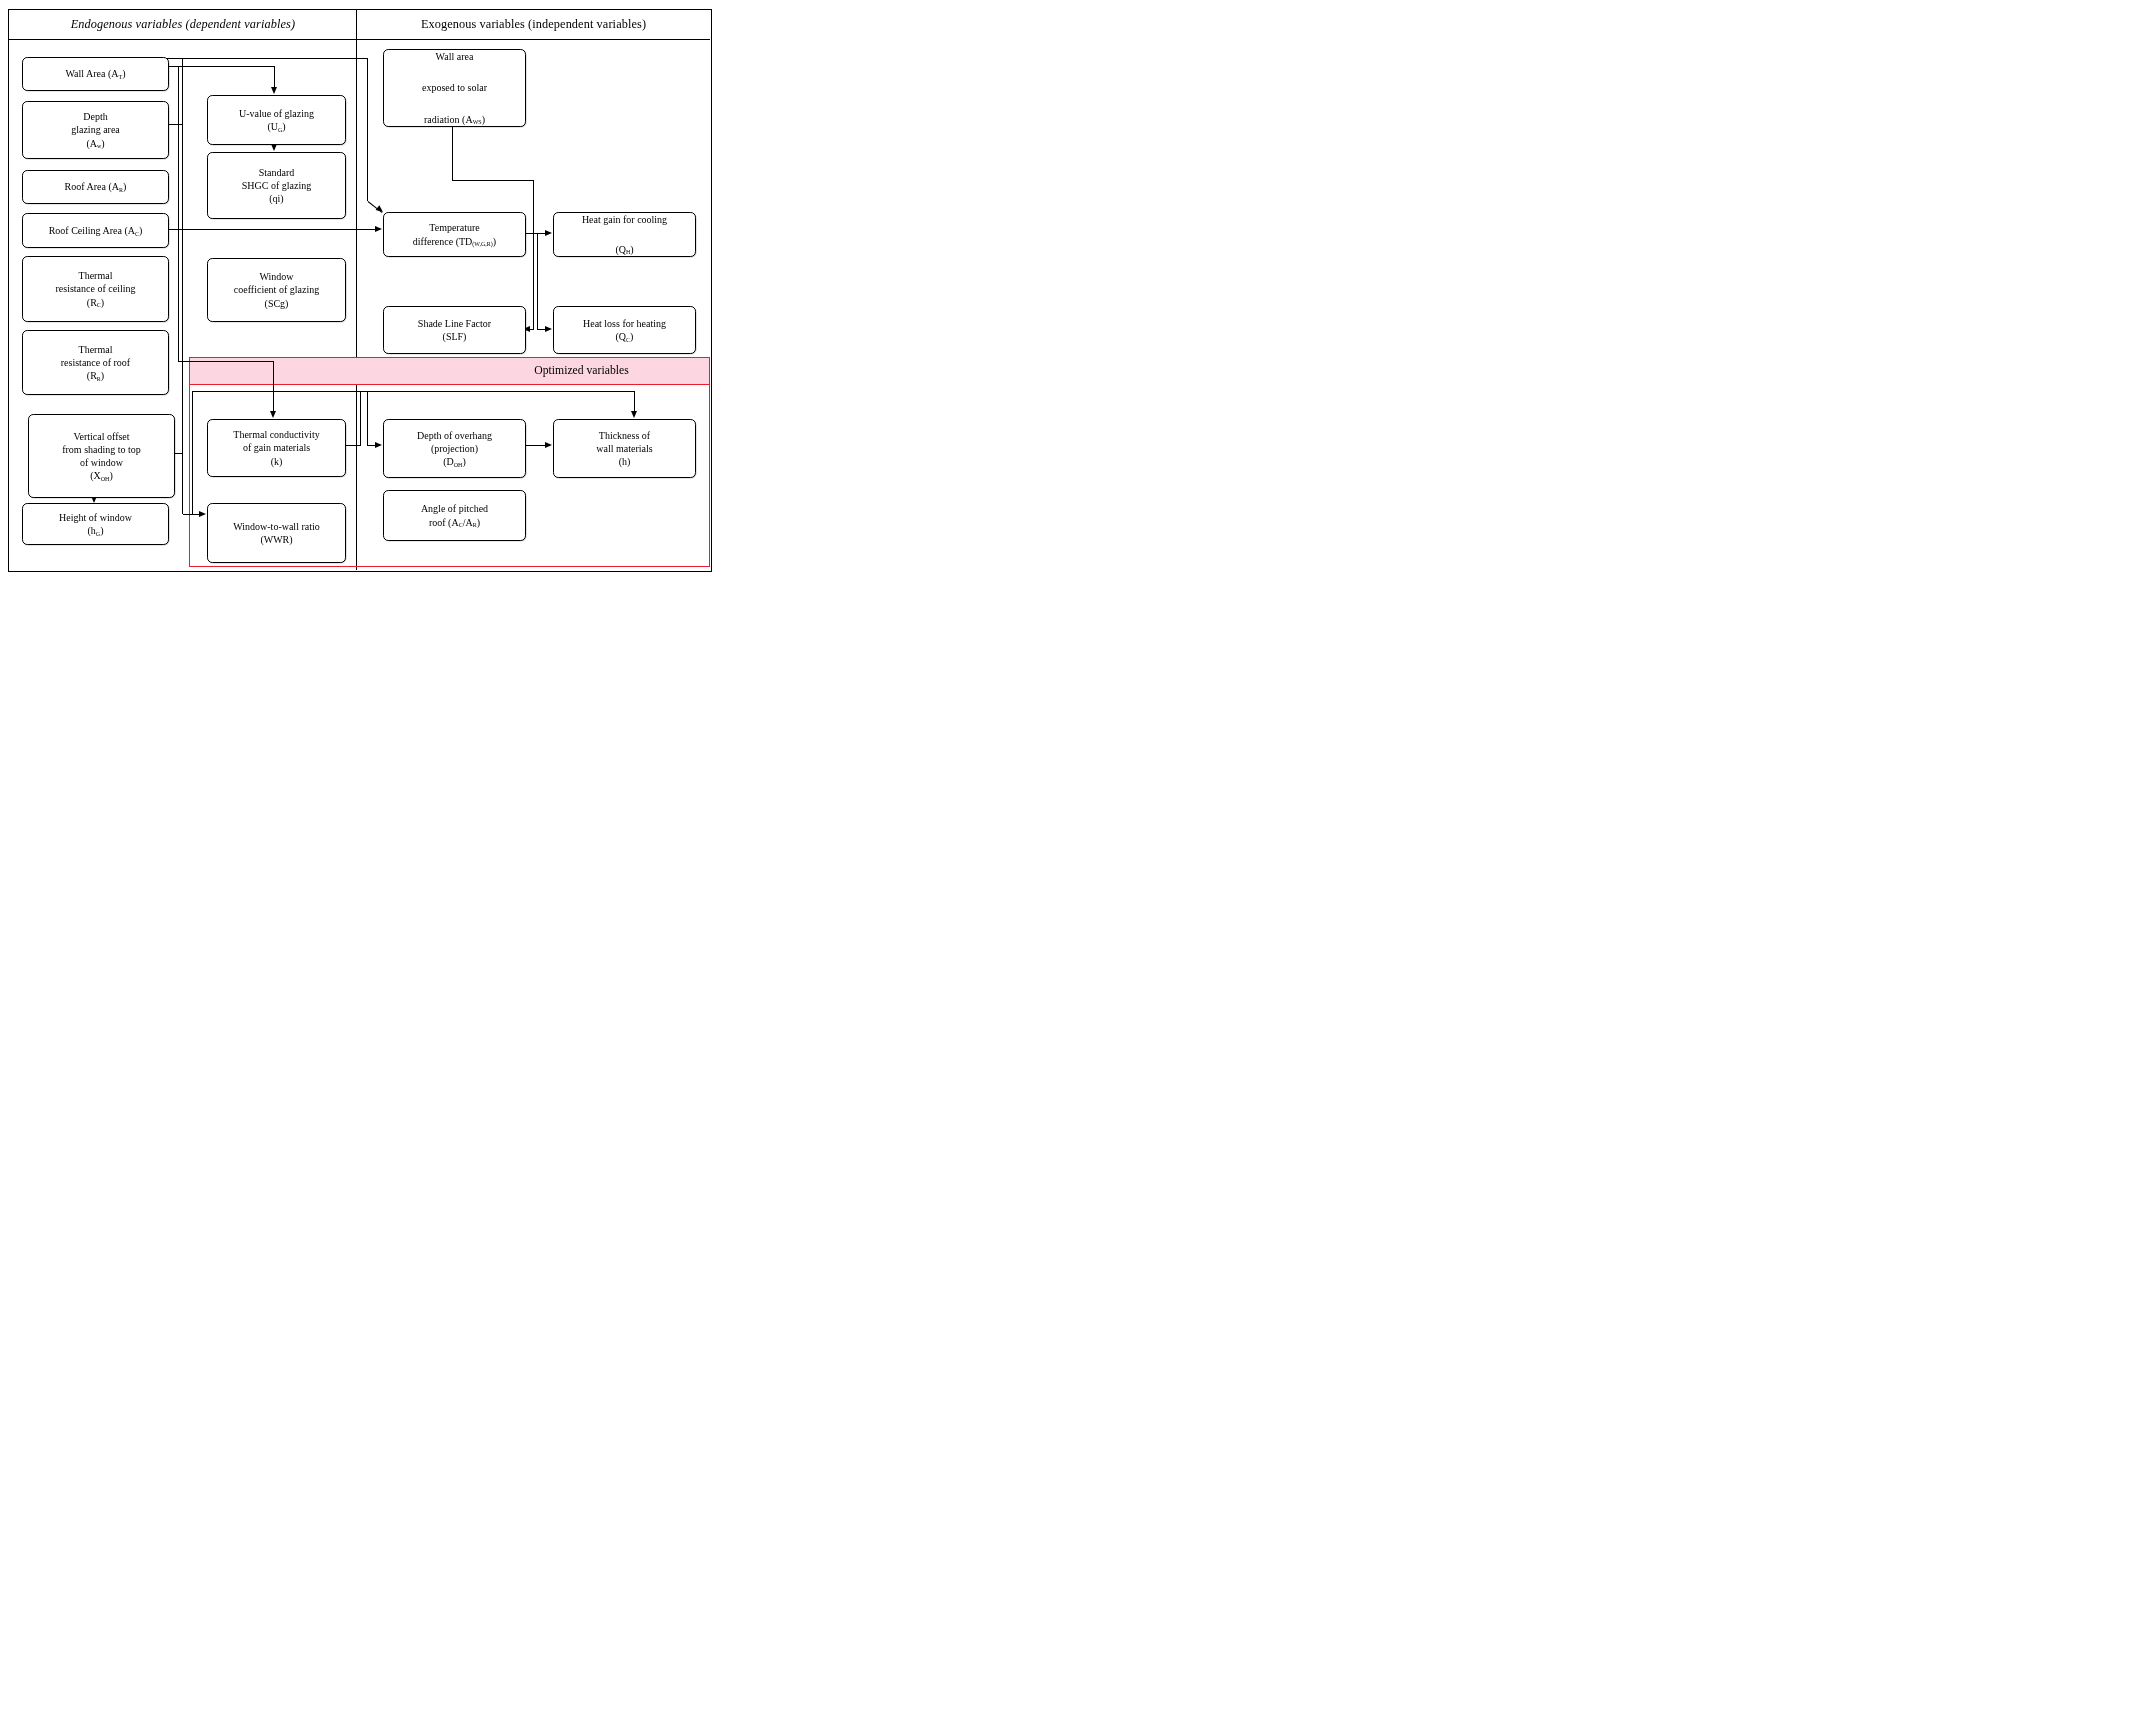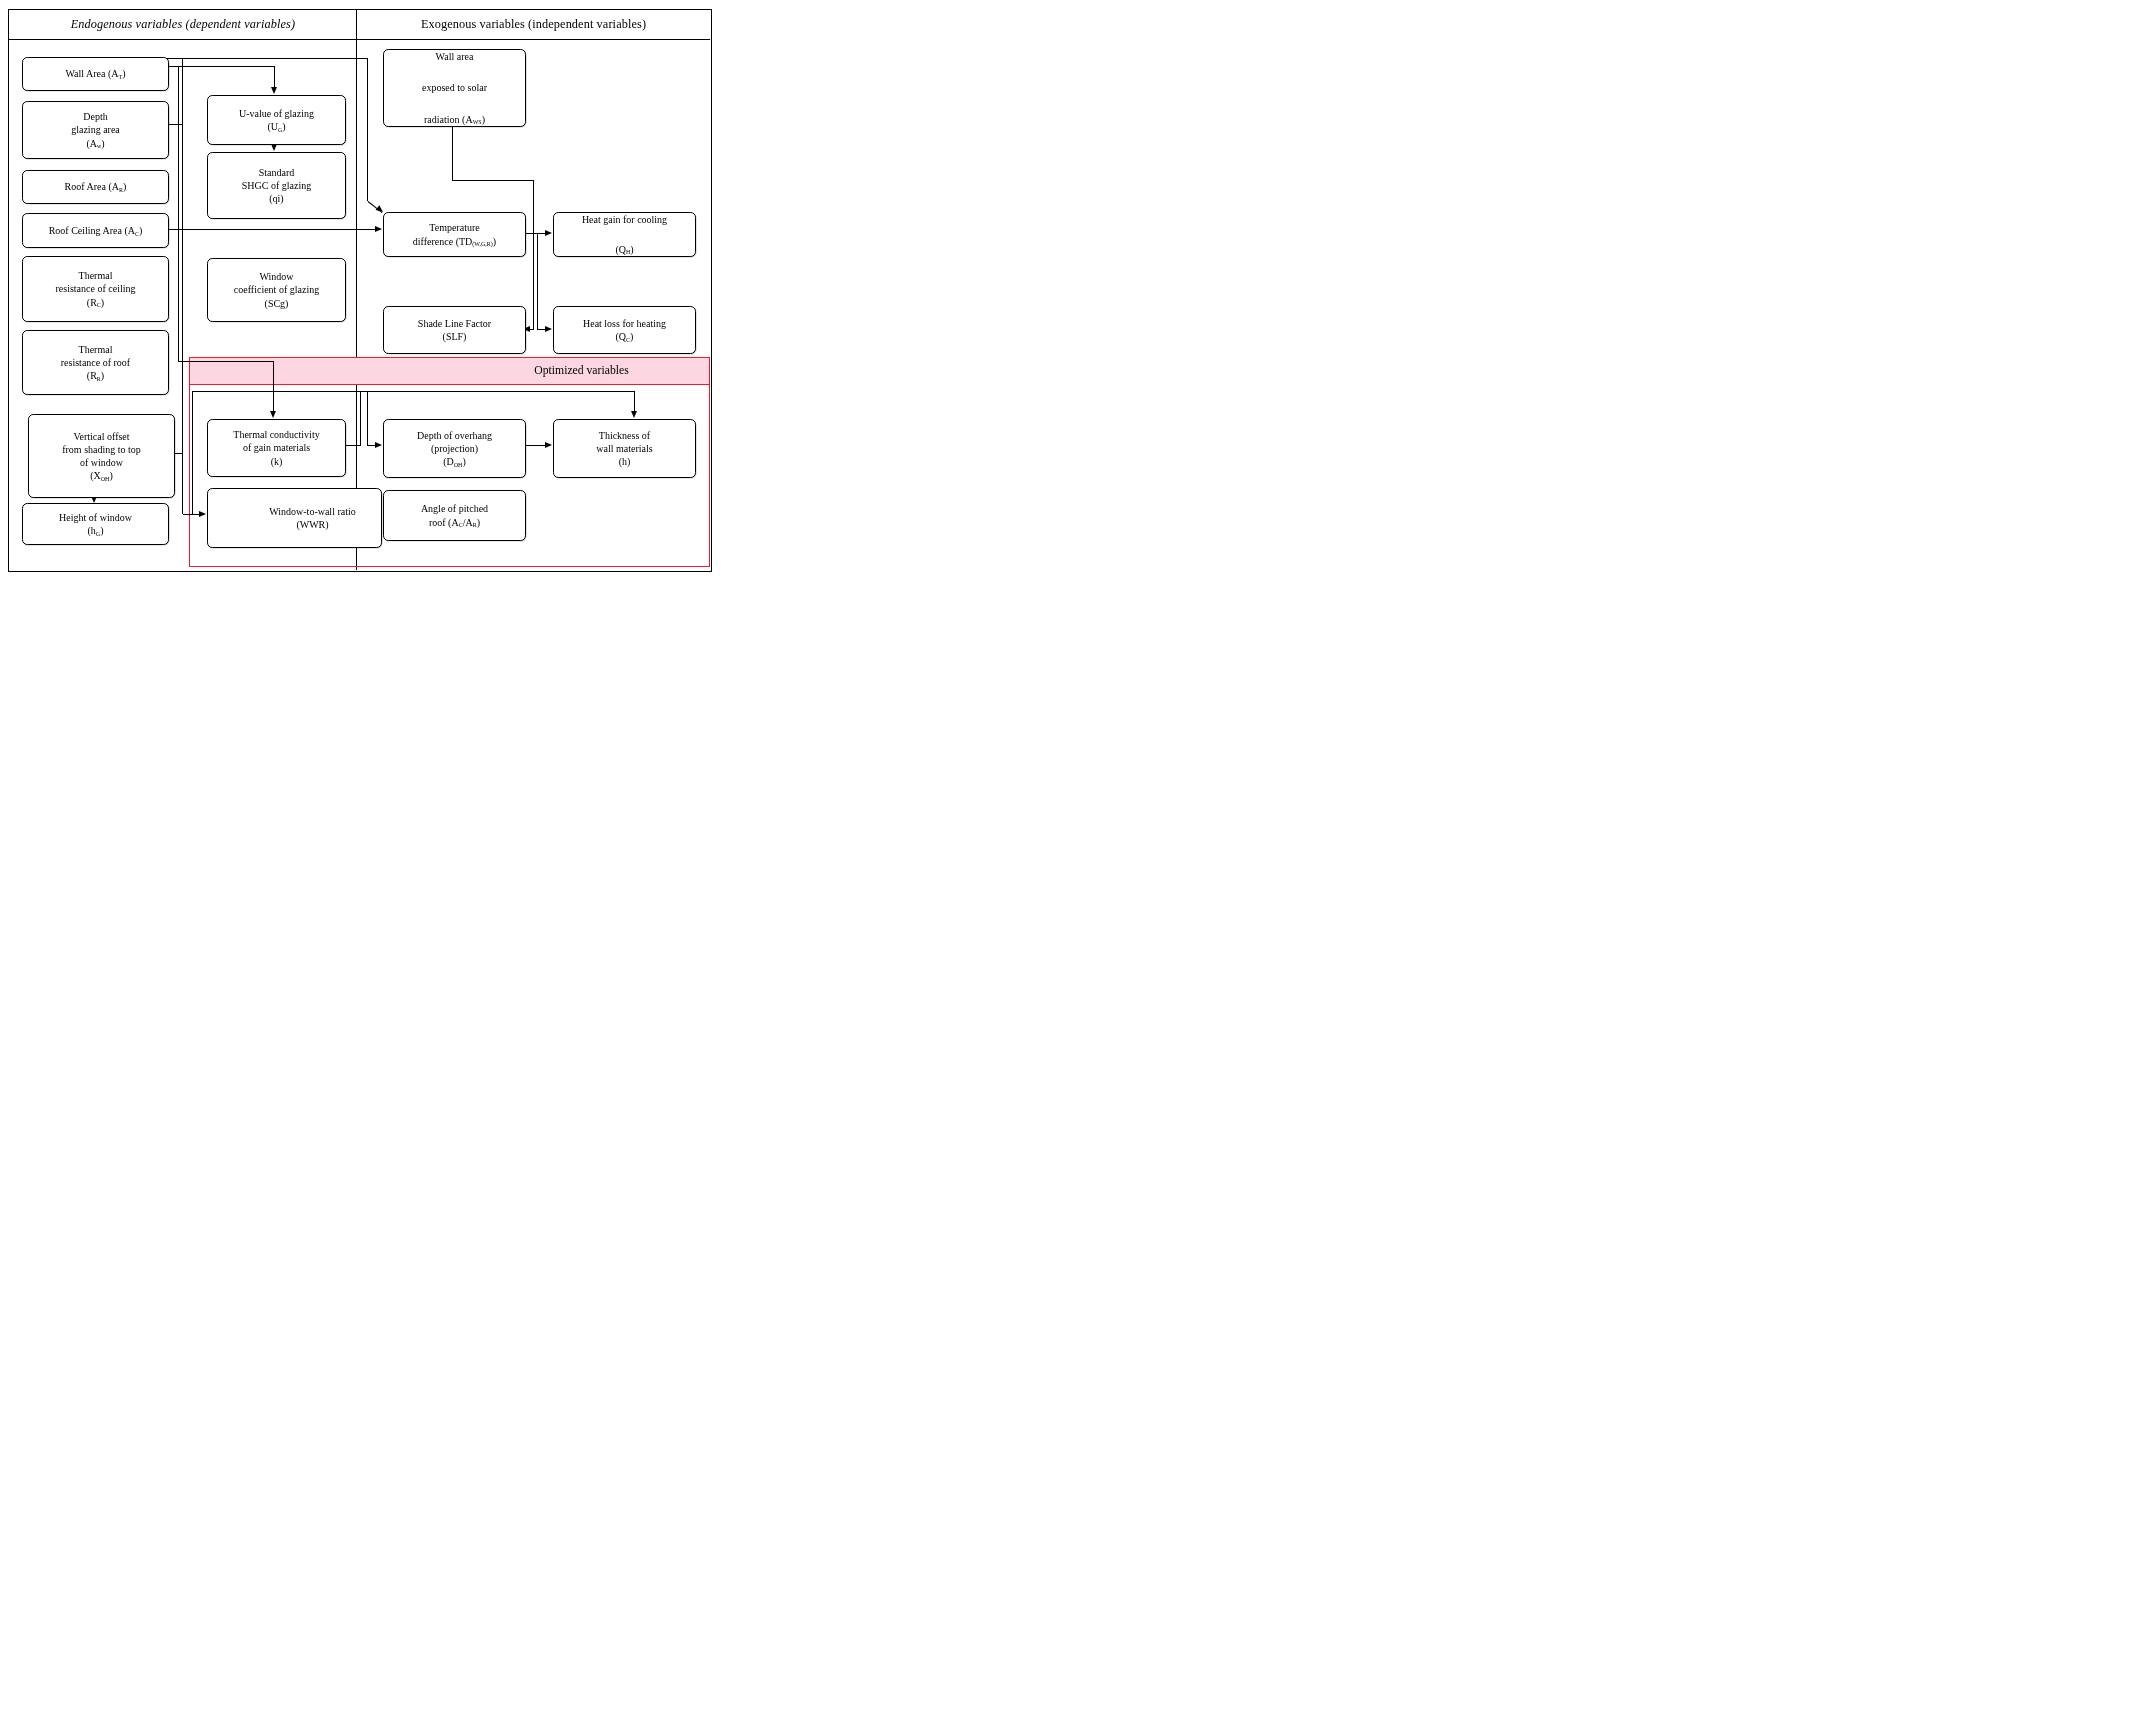--- a/index.html
+++ b/index.html
@@ -140,21 +140,21 @@
   <div class="node" style="left:207px;top:258px;width:137px;height:62px;">
       <div class="tline">Window</div>
       <div class="tline">coefficient of glazing</div>
       <div class="tline">(SCg)</div>
     </div>
   <div class="node" style="left:207px;top:419px;width:137px;height:56px;">
       <div class="tline">Thermal conductivity</div>
       <div class="tline">of gain materials</div>
       <div class="tline">(k)</div>
     </div>
-  <div class="node" style="left:207px;top:488px;width:137px;height:58px;padding-left:36px;">
+  <div class="node" style="left:207px;top:503px;width:137px;height:58px;">
       <div class="tline">Window-to-wall ratio</div>
       <div class="tline">(WWR)</div>
     </div>
 
   <div class="node" style="left:383px;top:49px;width:141px;height:76px;justify-content:space-between;">
       <div class="tline">Wall area</div>
       <div class="tline">exposed to solar</div>
       <div class="tline">radiation (A<span class="sub">WS</span>)</div>
     </div>
   <div class="node" style="left:383px;top:212px;width:141px;height:43px;">

